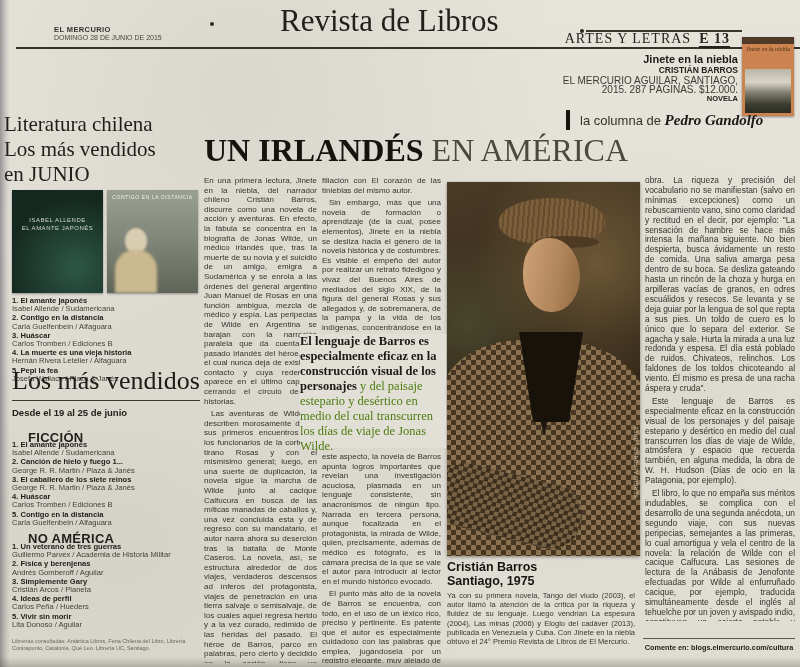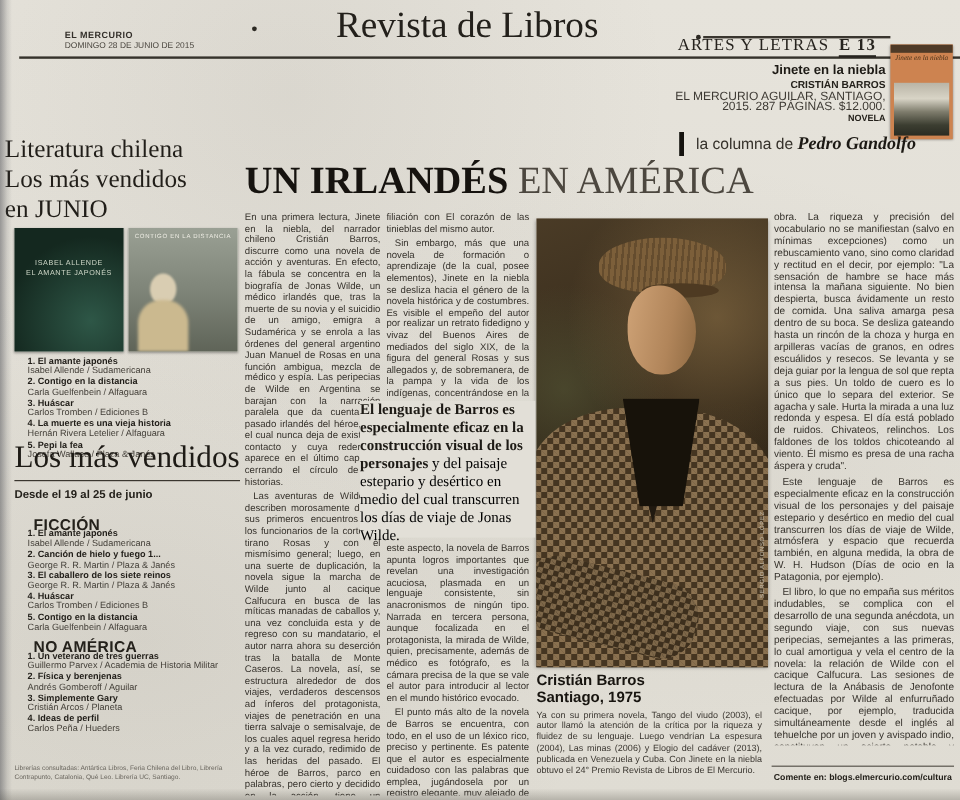--- a/index.html
+++ b/index.html
@@ -52,21 +52,21 @@
   .cover{flex:1;position:relative;overflow:hidden;box-shadow:0 1px 2px rgba(0,0,0,.35);}
   .cv1{background:radial-gradient(circle at 70% 75%, #2e5747, #14281f 70%);}
   .cv1 .cv-txt{position:absolute;top:26px;left:0;right:0;text-align:center;color:#cfd8c8;font-size:6px;line-height:8px;letter-spacing:.5px;}
   .cv2{background:linear-gradient(#9aa094,#7c8276 55%,#5f6458);}
   .cv2 .head{position:absolute;left:18px;top:38px;width:22px;height:26px;border-radius:50%;background:#d9cdb2;filter:blur(1px);}
   .cv2 .body{position:absolute;left:8px;top:60px;width:42px;height:43px;border-radius:45% 45% 0 0;background:#cbb98f;filter:blur(1.5px);}
   .cv2 .cv-txt{position:absolute;top:4px;left:0;right:0;text-align:center;color:#f0efe6;font-size:5px;letter-spacing:.6px;}
   .cv3{background:linear-gradient(#15130e 0 30%,#8d7a33 30%,#b59a3e 55%,#6f6128 90%,#3d3517);}
   .cv3 .cv-t1{position:absolute;top:6px;left:0;right:0;text-align:center;color:#f3efe2;font-weight:bold;font-size:9px;letter-spacing:.5px;}
   .cv3 .cv-t2{position:absolute;top:19px;left:0;right:0;text-align:center;color:#d8893a;font-size:5px;letter-spacing:.5px;}
-  .bs-list{width:186px;margin-left:11px;}
+  .bs-list{width:186px;}
   .bs-item{margin-bottom:1px;}
   .bs-title{font-weight:bold;font-size:7.6px;line-height:8.3px;color:#211e19;}
   .bs-author{font-size:7.6px;line-height:8.1px;color:#45413a;}
   .list-monthly{left:12px;top:297px;}
   .wk-header{left:12px;top:366px;width:188px;font-family:"Liberation Serif",serif;font-size:26px;color:#1e1b16;border-bottom:1.5px solid #3a362f;padding-bottom:4px;}
   .wk-sub{left:12px;top:407px;font-weight:bold;font-size:9.5px;color:#24211b;}
   .cat-label{font-weight:bold;font-size:13px;letter-spacing:.3px;color:#24211b;margin-left:16px;}
   .lab-fic{left:12px;top:430px;}
   .list-fic{left:12px;top:441px;}
   .lab-nofic{left:12px;top:531px;}
@@ -79,21 +79,21 @@
   .art-title .t2{color:#4c473f;}
   .col{text-align:justify;overflow:hidden;}
   .col p{margin:0 0 3px 0;text-indent:7px;}
   .col p:first-child{text-indent:0;}
   .col1{left:204px;top:176px;width:113px;height:487px;font-size:8px;line-height:9.6px;}
   .col2t{left:322px;top:176px;width:119px;height:157px;font-size:8px;line-height:9.6px;}
   .col2b{left:322px;top:452px;width:119px;height:211px;font-size:8px;line-height:9.6px;}
   .col3{left:645px;top:176px;width:150px;height:445px;font-size:8.4px;line-height:9.9px;}
   .pullquote{left:300px;top:334px;width:146px;height:114px;background:#e2dfd7;font-family:"Liberation Serif",serif;font-size:12.5px;line-height:15px;z-index:5;}
   .pullquote .lead{font-weight:bold;color:#1d1a15;}
-  .pullquote .rest{color:#000000;}
+  .pullquote .rest{color:#4d7c0f;}
   .comment{right:5px;top:638px;width:152px;border-top:1px solid #5a564e;padding-top:4px;text-align:center;font-size:7.3px;color:#24211b;}
   .comment b{font-weight:bold;}
 
   
   .photo{left:447px;top:182px;width:193px;height:374px;overflow:hidden;
     background:
       radial-gradient(circle at 78% 22%, rgba(150,120,75,.55), transparent 38%),
       radial-gradient(circle at 12% 38%, rgba(90,95,60,.5), transparent 30%),
       radial-gradient(circle at 85% 70%, rgba(120,95,60,.35), transparent 35%),
       linear-gradient(160deg,#4a3b26,#241c11 70%,#1a140c);
@@ -240,20 +240,24 @@
         <div class="bs-author">Andrés Gomberoff / Aguilar</div>
       </div>
       <div class="bs-item">
         <div class="bs-title">3. Simplemente Gary</div>
         <div class="bs-author">Cristián Arcos / Planeta</div>
       </div>
       <div class="bs-item">
         <div class="bs-title">4. Ideas de perfil</div>
         <div class="bs-author">Carlos Peña / Hueders</div>
       </div>
+      <div class="bs-item">
+        <div class="bs-title">5. Vivir sin morir</div>
+        <div class="bs-author">Lita Donoso / Aguilar</div>
+      </div>
     </div>
 
   <div class="abs sb-foot">Librerías consultadas: Antártica Libros, Feria Chilena del Libro, Librería Contrapunto, Catalonia, Qué Leo. Librería UC, Santiago.</div>
 
   <div class="abs art-title">
     <span class="t1">UN IRLANDÉS</span><span class="t2"> EN AMÉRICA</span>
   </div>
 
   <div class="abs col col1">
       <p>En una primera lectura, Jinete en la niebla, del narrador chileno Cristián Barros, discurre como una novela de acción y aventuras. En efecto, la fábula se concentra en la biografía de Jonas Wilde, un médico irlandés que, tras la muerte de su novia y el suicidio de un amigo, emigra a Sudamérica y se enrola a las órdenes del general argentino Juan Manuel de Rosas en una función ambigua, mezcla de médico y espía. Las peripecias de Wilde en Argentina se barajan con la narración paralela que da cuenta del pasado irlandés del héroe, con el cual nunca deja de existir un contacto y cuya redención aparece en el último capítulo, cerrando el círculo de las historias.</p>

